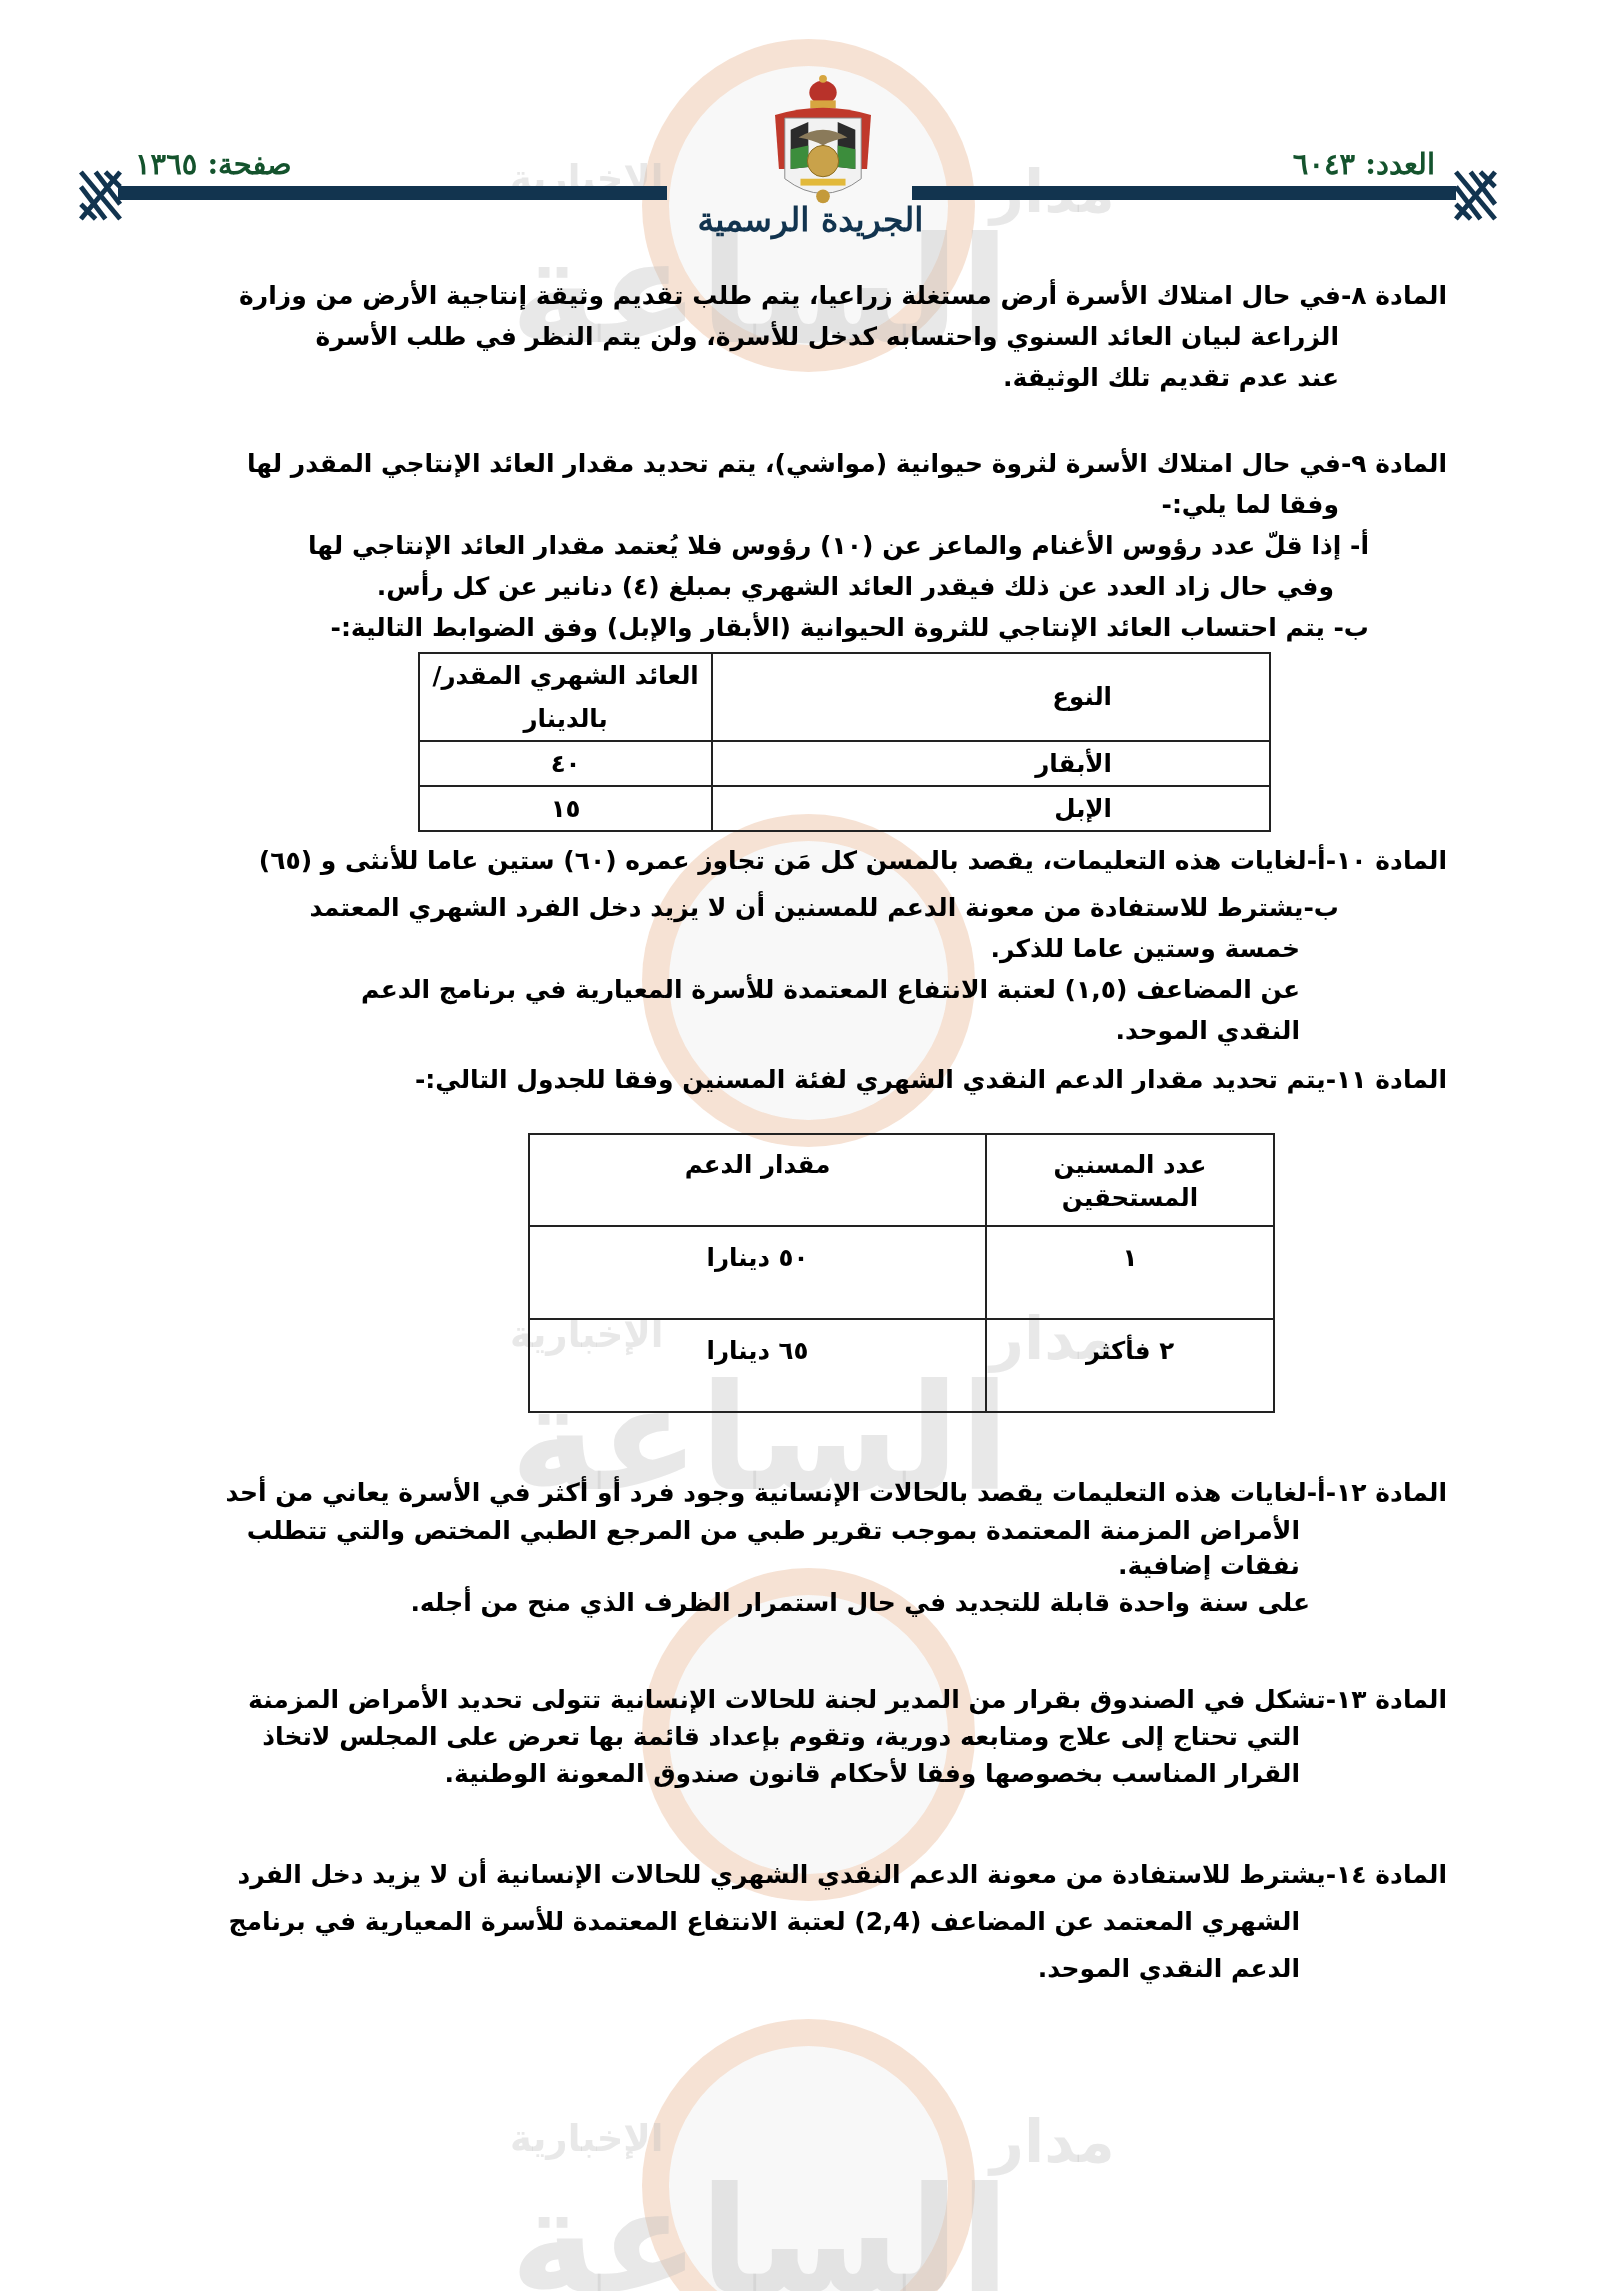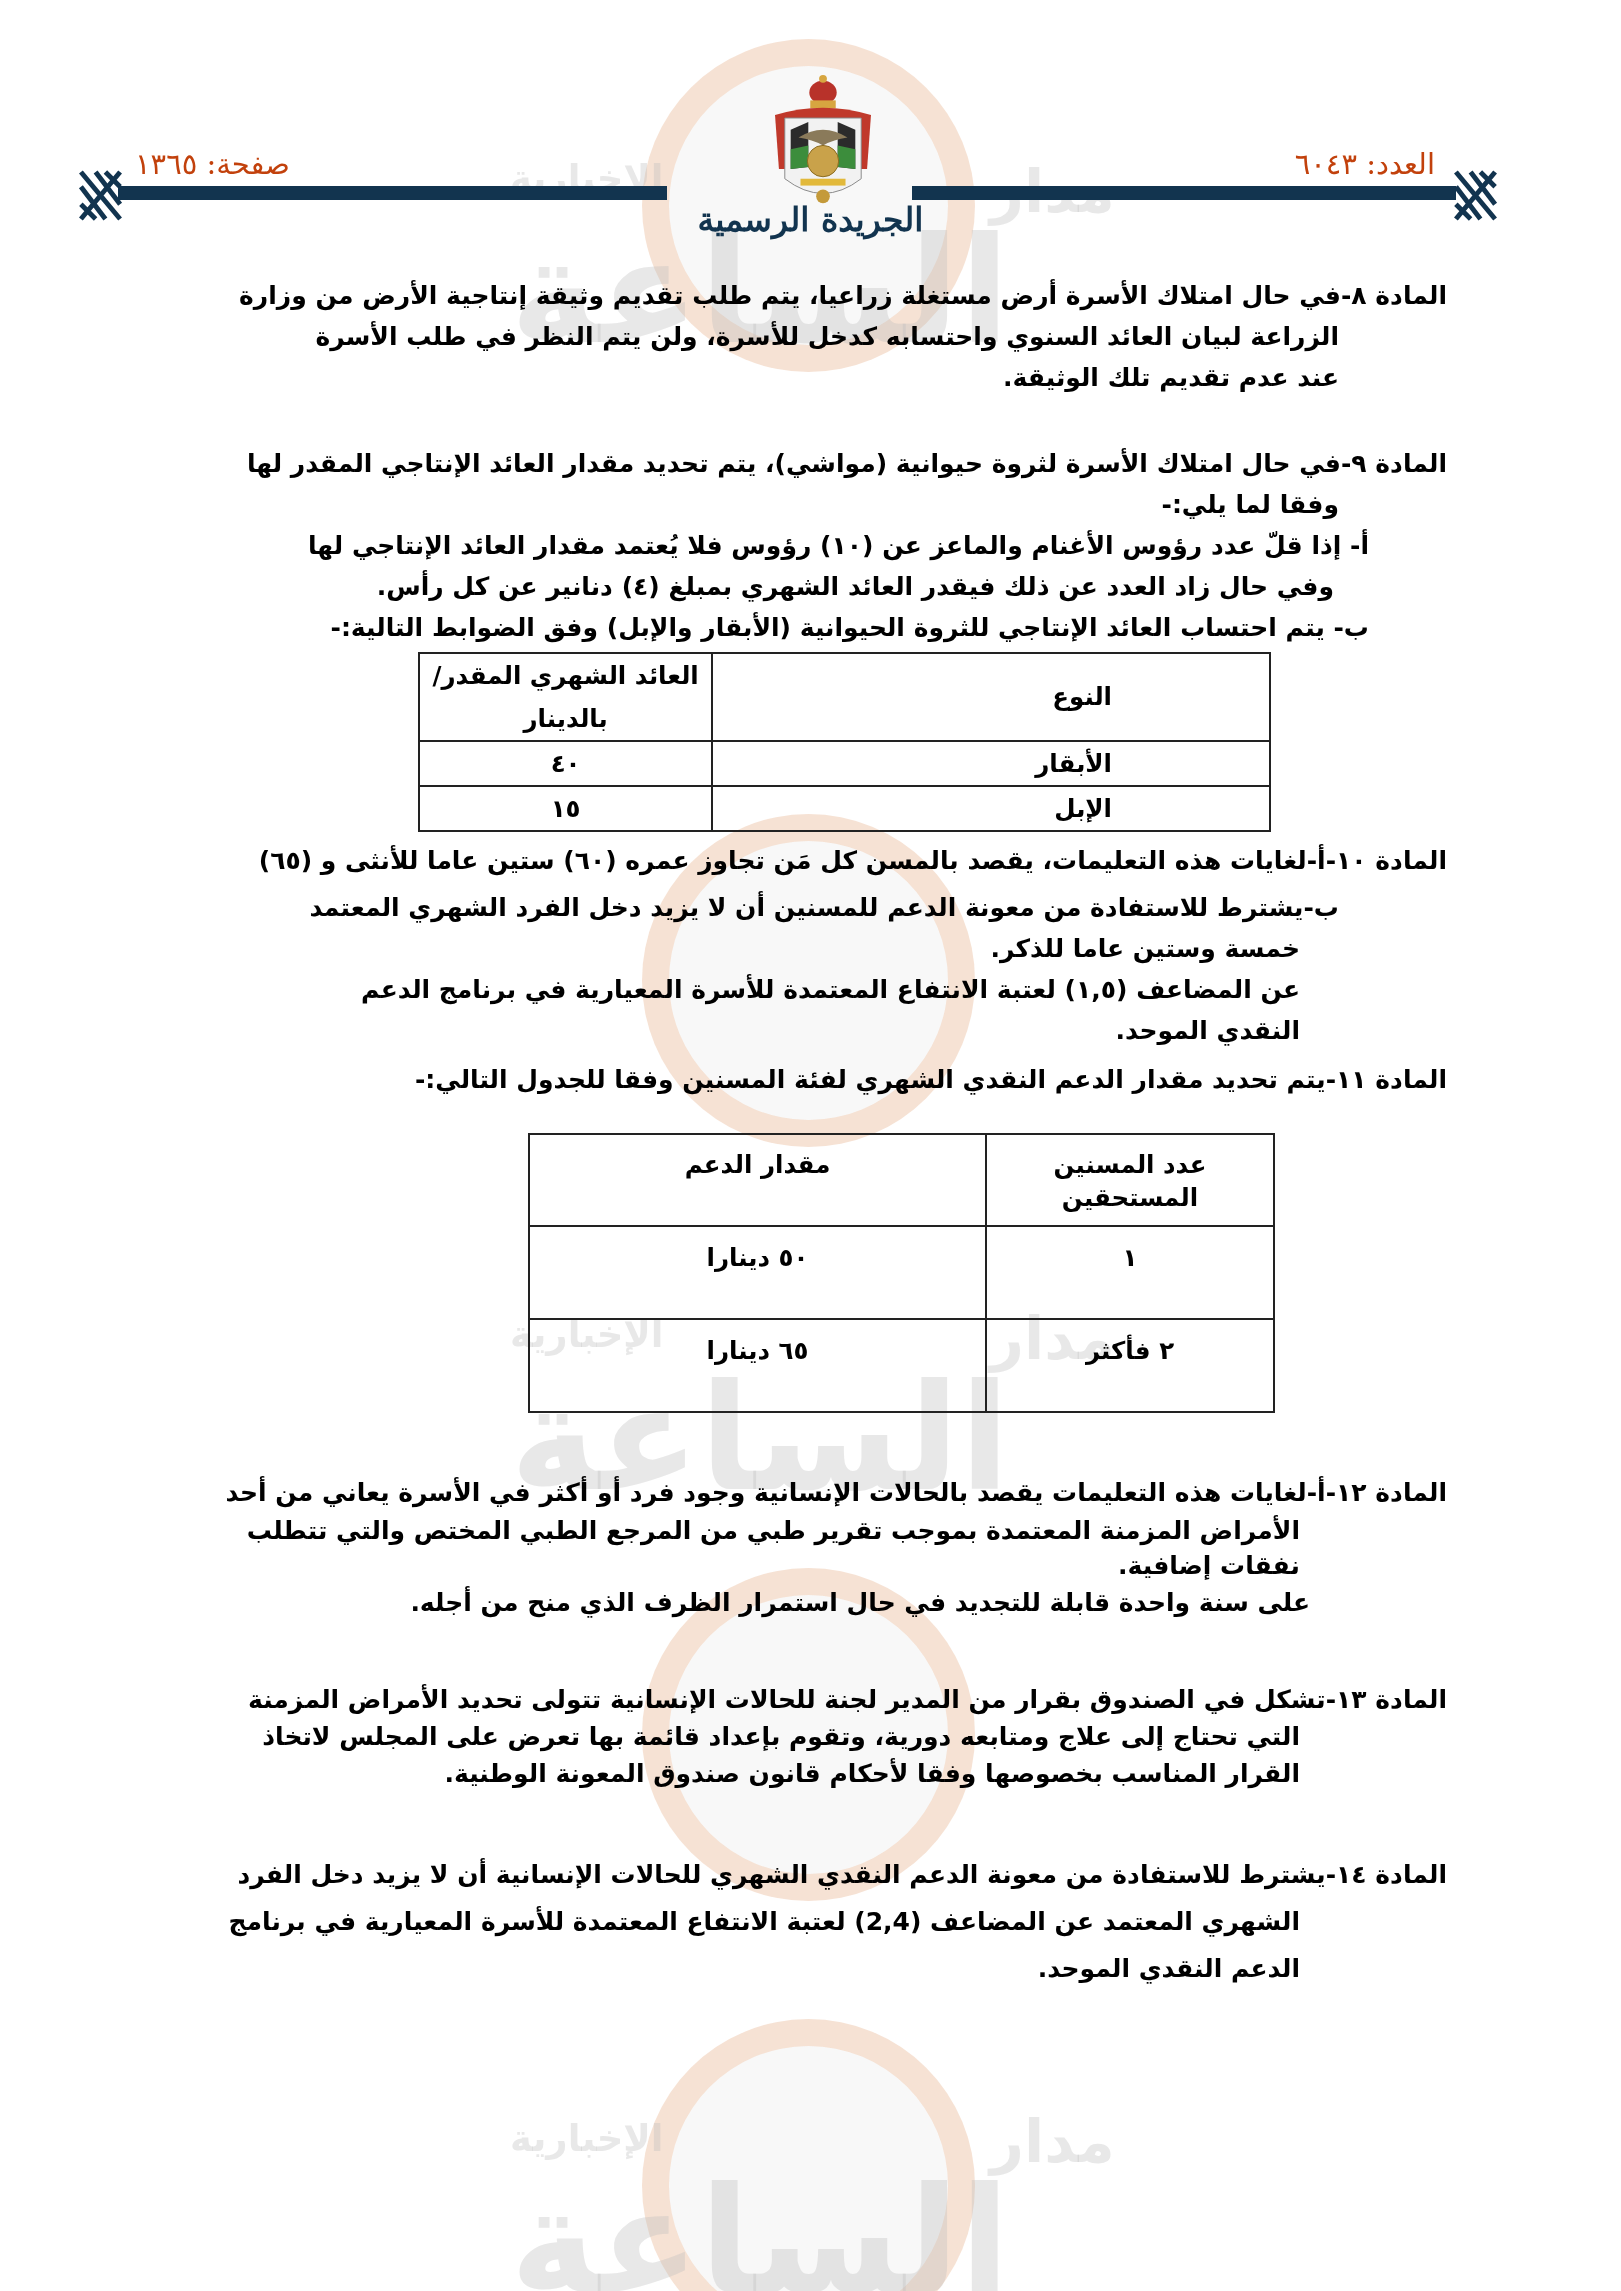--- a/index.html
+++ b/index.html
@@ -29,22 +29,22 @@
     position: absolute; top: 186px; height: 13.7px; background: #12344f;
   }
   .hdr-line.left { left: 118px; width: 549px; }
   .hdr-line.right { left: 912px; width: 544px; }
   .knot {
     position: absolute; top: 167px; width: 49px; height: 57px;
   }
   .knot.left { left: 76px; }
   .knot.right { left: 1451px; }
   .hdr-label {
-    position: absolute; top: 147px; font-size: 29px; font-weight: normal;
-    color: #c2410c; direction: rtl; white-space: nowrap;
+    position: absolute; top: 147px; font-size: 29px; font-weight: bold;
+    color: #14532d; direction: rtl; white-space: nowrap;
     font-family: "DejaVu Serif", serif;
   }
   .hdr-label.page { left: 135px; }
   .hdr-label.issue { right: 186px; }
   .emblem { position: absolute; left: 765px; top: 71px; width: 116px; height: 142px; }
   .gazette-title {
     position: absolute; left: 0; width: 1621px; top: 200px; text-align: center;
     font-size: 33px; font-weight: bold; color: #12344f; direction: rtl;
     font-family: "DejaVu Serif", serif;
   }

